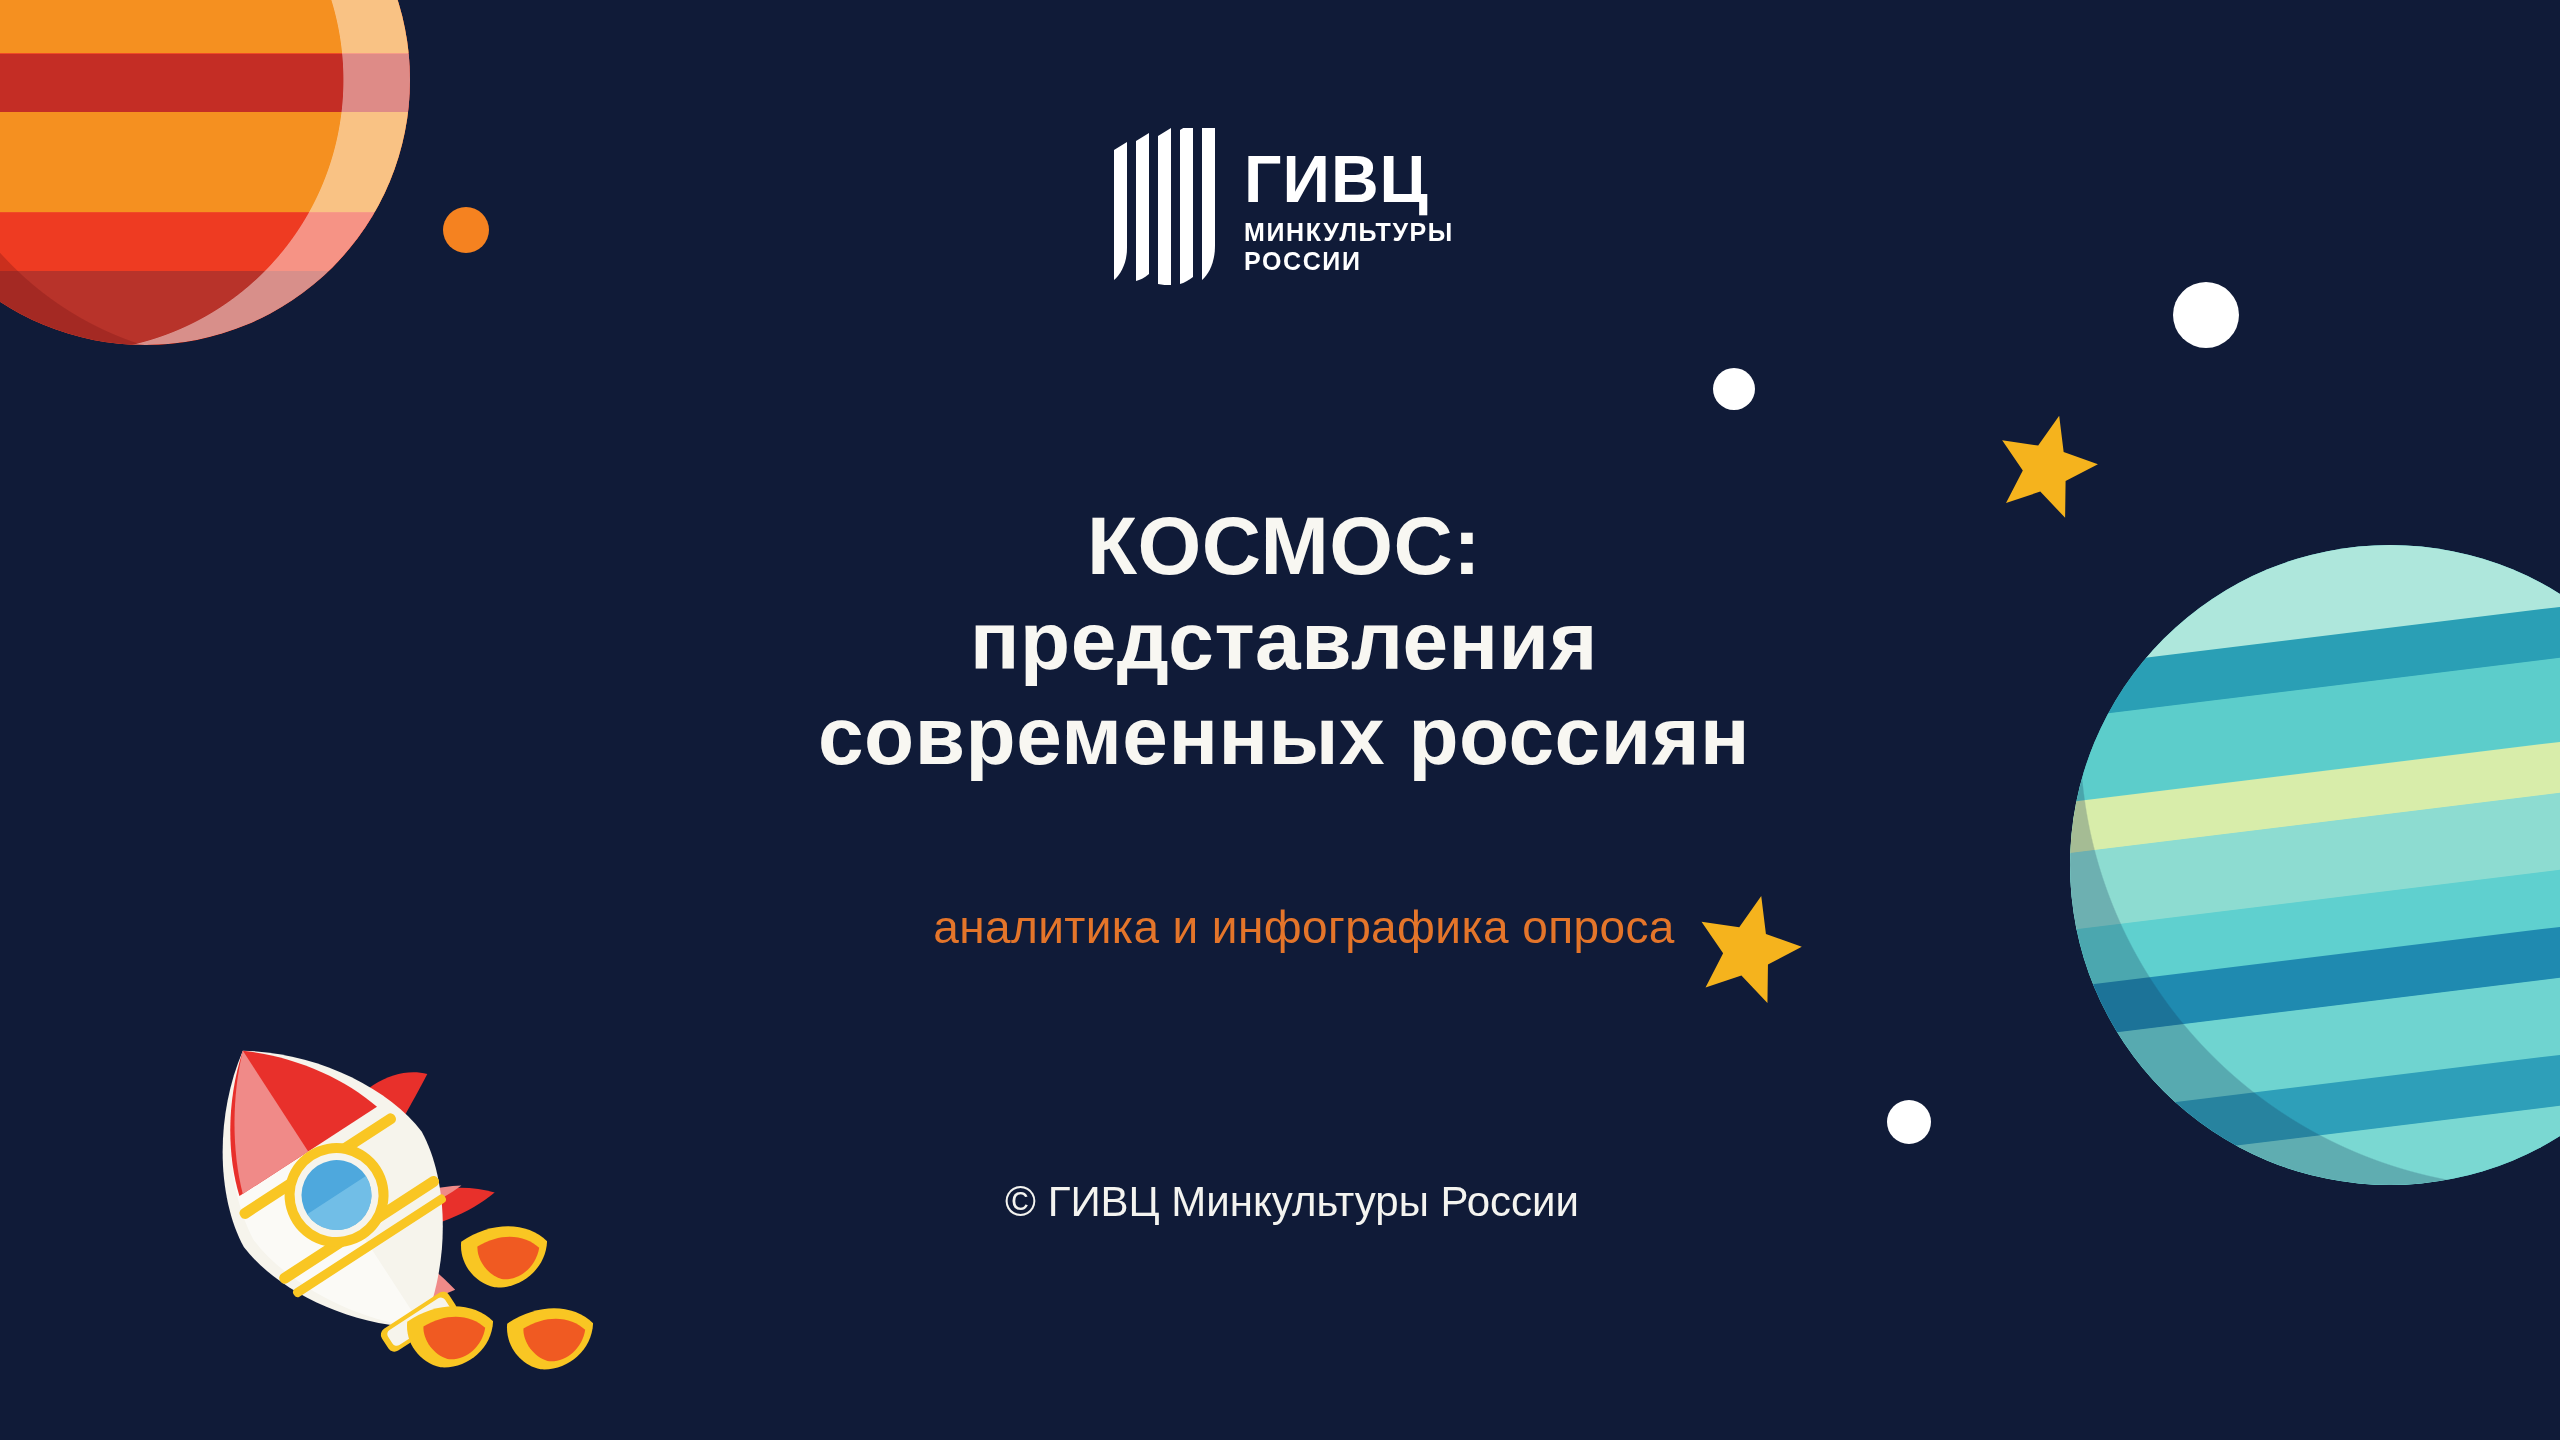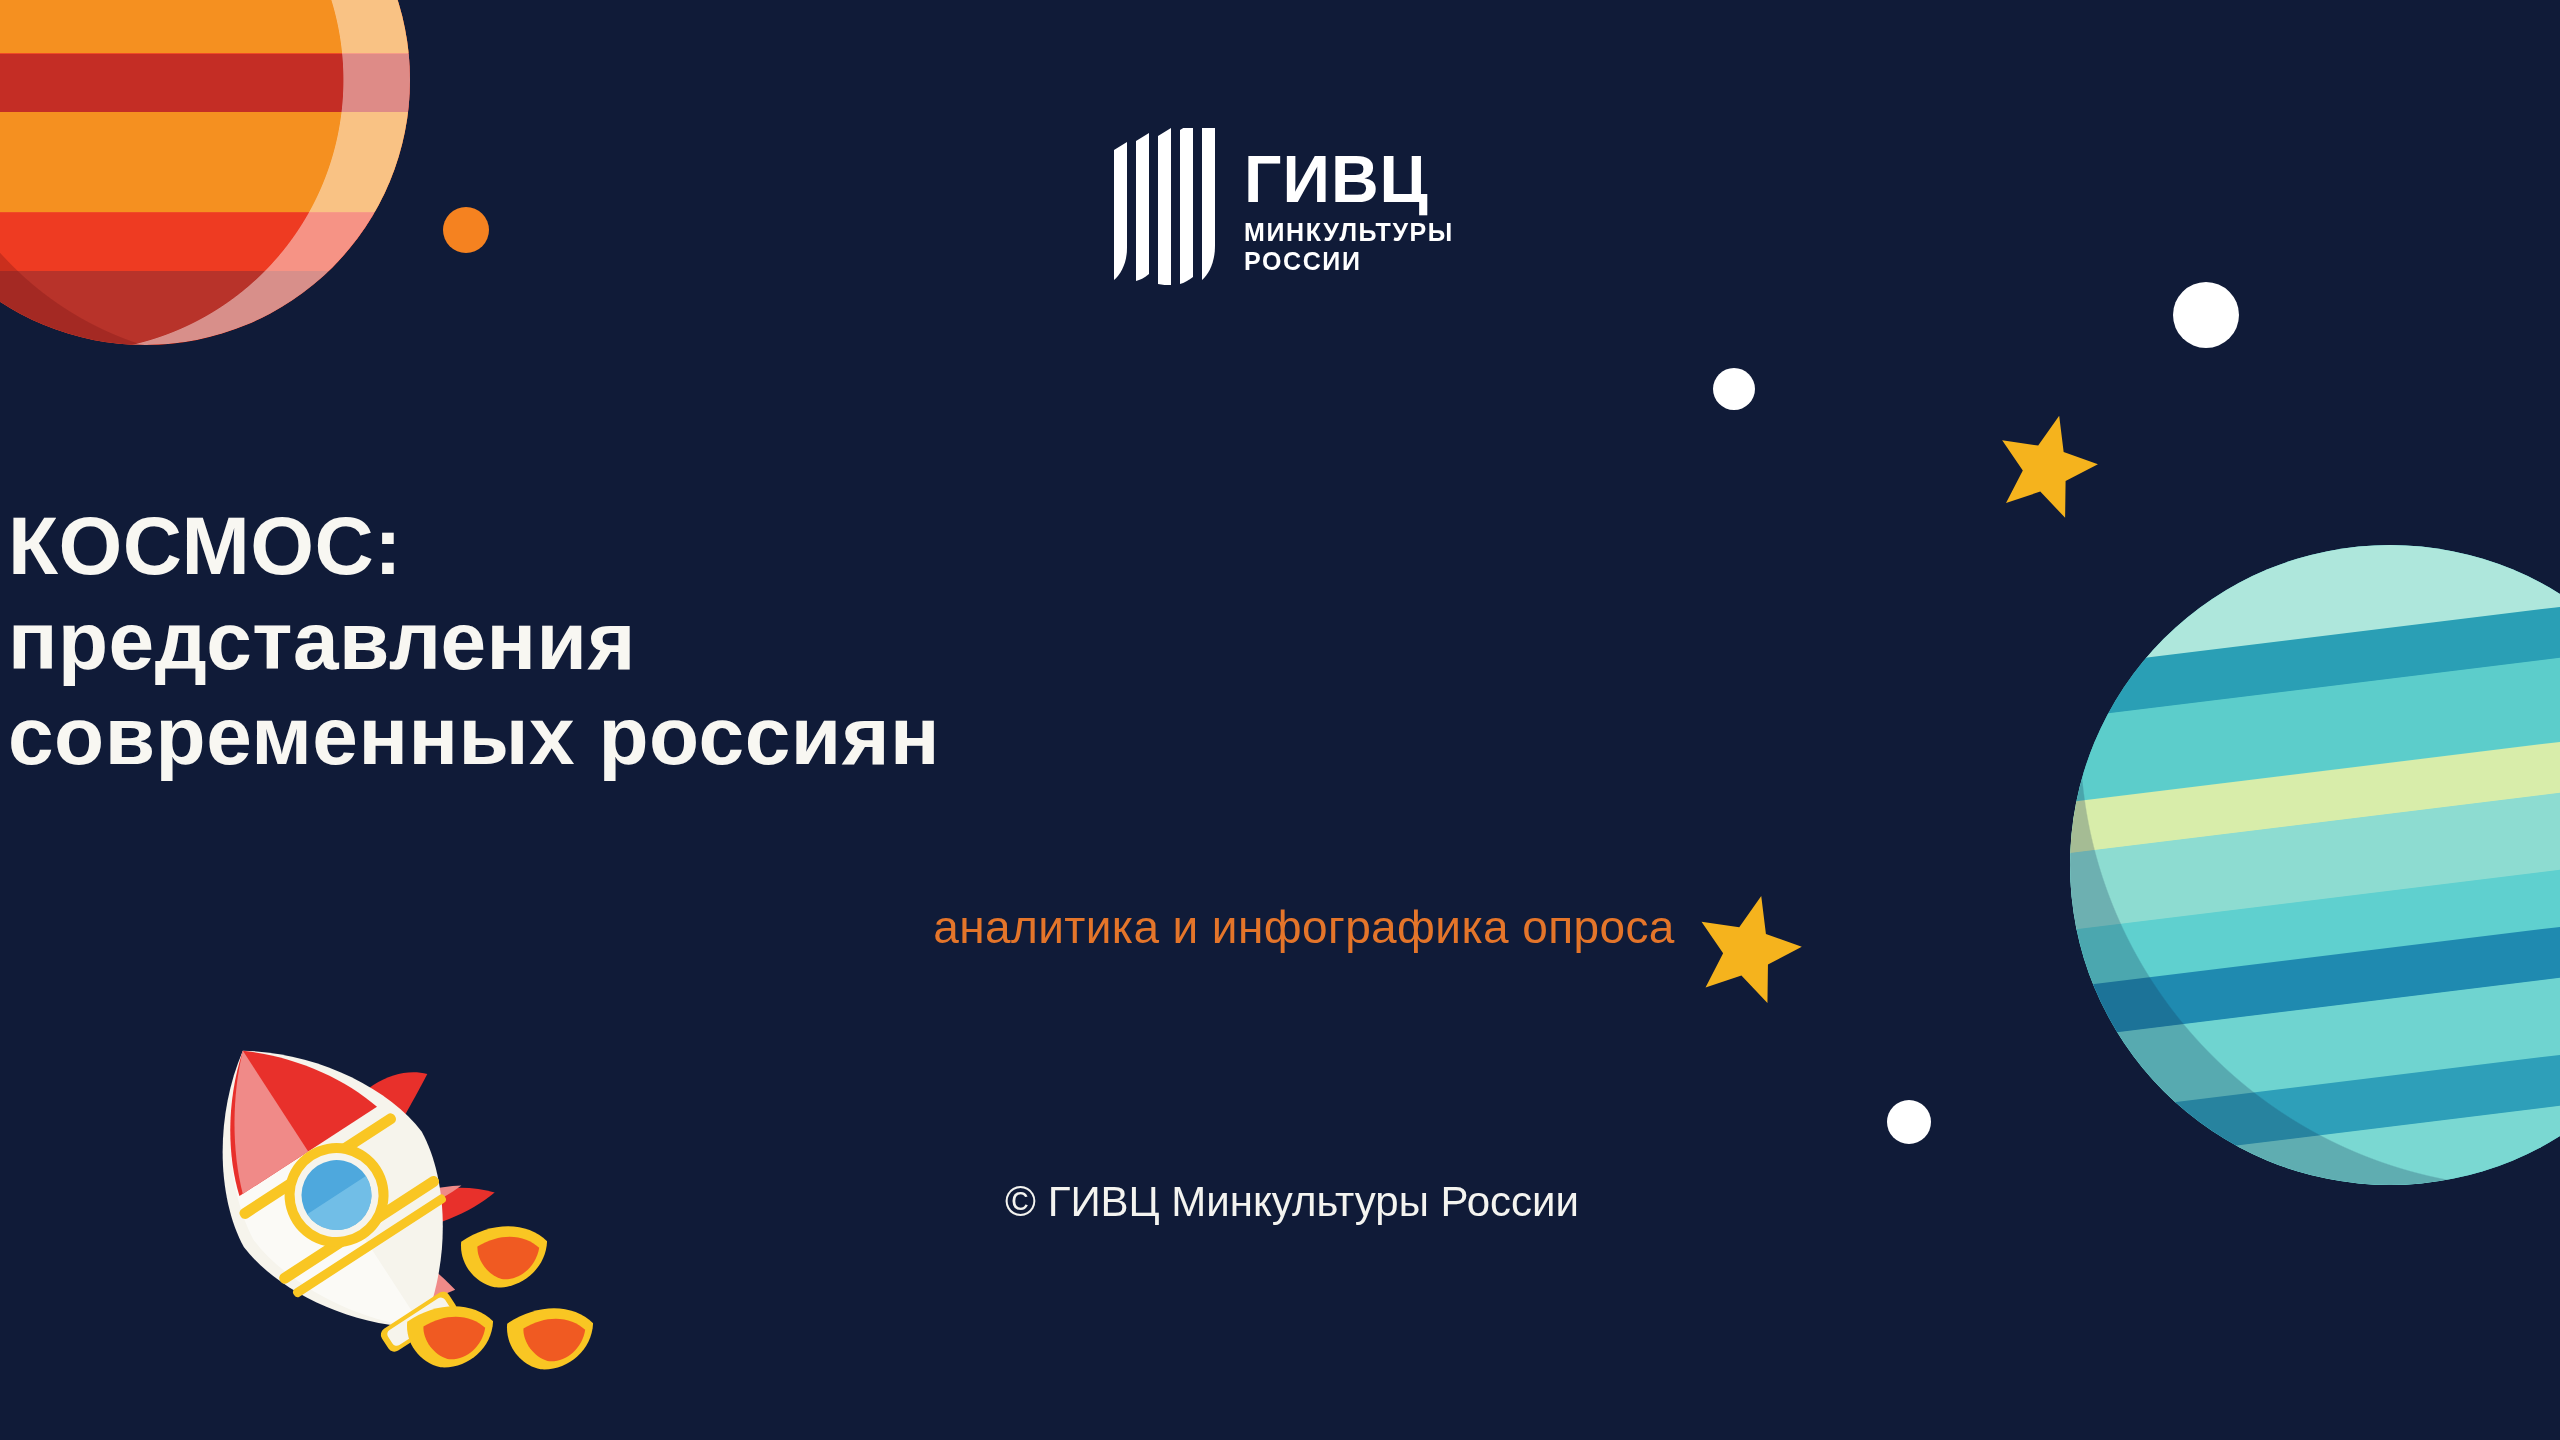--- a/index.html
+++ b/index.html
@@ -137,21 +137,21 @@
     line-height: 1.16;
     color: #ffffff;
     white-space: pre-line;
   }
 
   
   #title-block {
     position: absolute;
     left: 8px; right: 0;
     top: 498px;
-    text-align: left;
+    text-align: center;
     color: #f8f7f2;
   }
   #title-block .tline {
     font-weight: 700;
     letter-spacing: 0.5px;
     line-height: 1.16;
   }
   #title-line-1 { font-size: 82px; }
   #title-line-2 { font-size: 82px; }
   #title-line-3 { font-size: 82px; }

